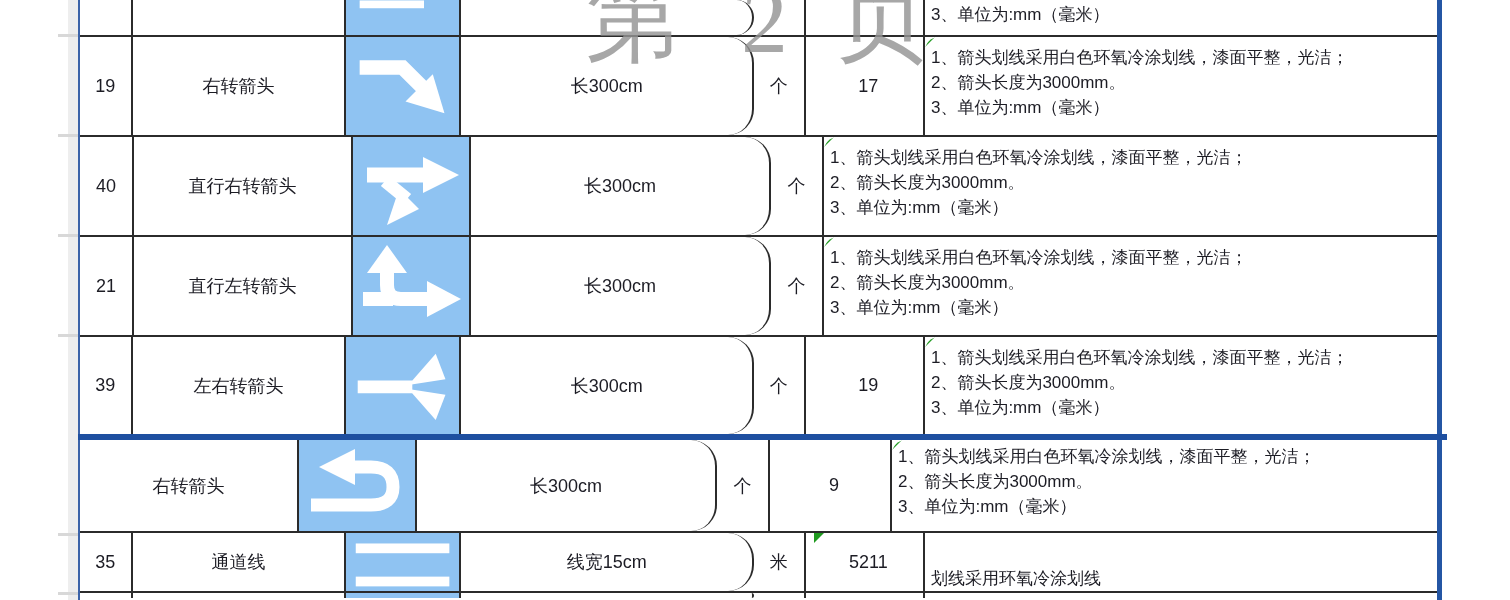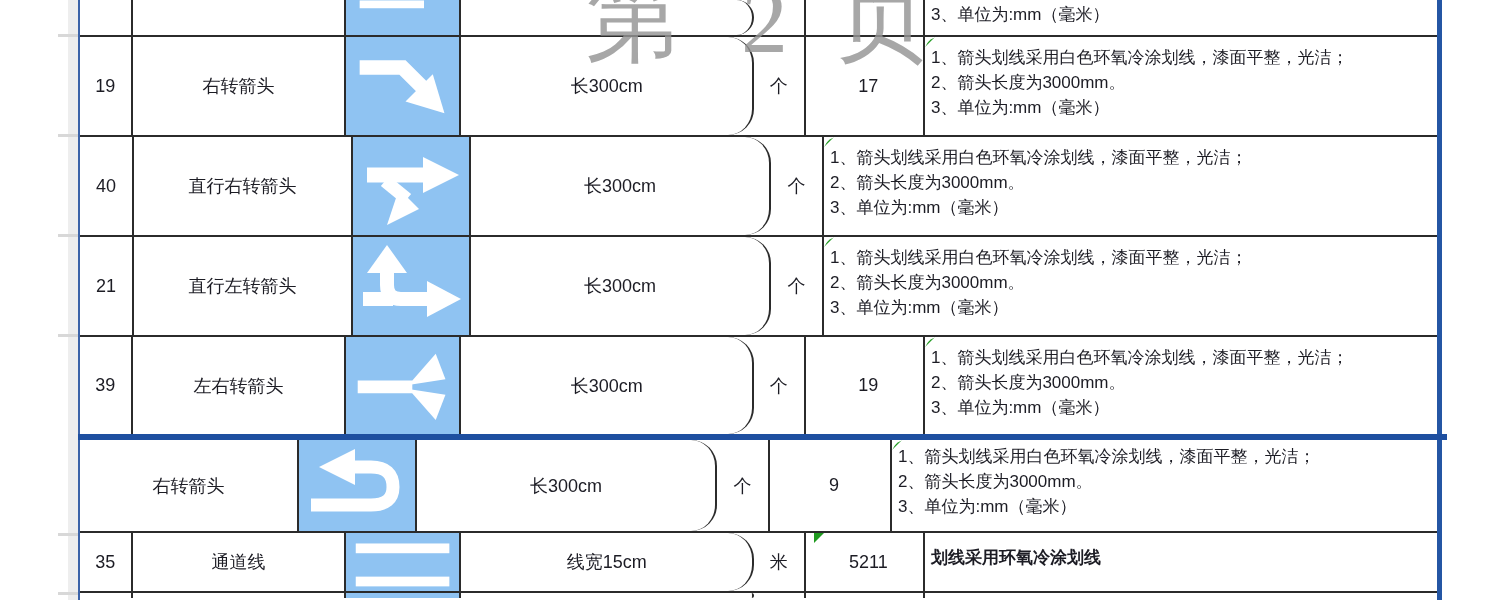--- a/index.html
+++ b/index.html
@@ -26,21 +26,21 @@
      display:flex;align-items:center;justify-content:center;
      font-size:18px;color:#1c1c24;overflow:hidden;}
   .c-no  {width:54px;}
   .c-name{width:219px;}
   .c-icon{width:118px;background:#8fc3f2;padding:0;}
   .c-spec{width:300px;border-radius:26px;}
   .c-unit{width:53px;}
   .c-qty {width:114px;margin-left:8px;}
   .c-note{width:525px;border-right:none;flex-direction:column;align-items:flex-start;justify-content:flex-start;padding:6px 0 0 6px;border-radius:14px;}
   .c-note .ln{font-size:17px;line-height:25px;white-space:nowrap;color:#1c1c24;}
-  .c-note.center{justify-content:flex-start;padding-top:12px;font-weight:bold;}
+  .c-note.center{justify-content:flex-end;padding-top:12px;}
 
   .tri{position:absolute;left:0;top:0;width:0;height:0;
        border-left:10px solid #1f9a1f;border-bottom:10px solid transparent;z-index:3;}
 
   .icon-svg{display:block;}
 
   
   .wm{position:absolute;top:-27px;height:130px;z-index:20;pointer-events:none;
       font-family:"Liberation Serif","DejaVu Serif",serif;
       font-size:94px;line-height:1;color:#949494;opacity:.82;}

